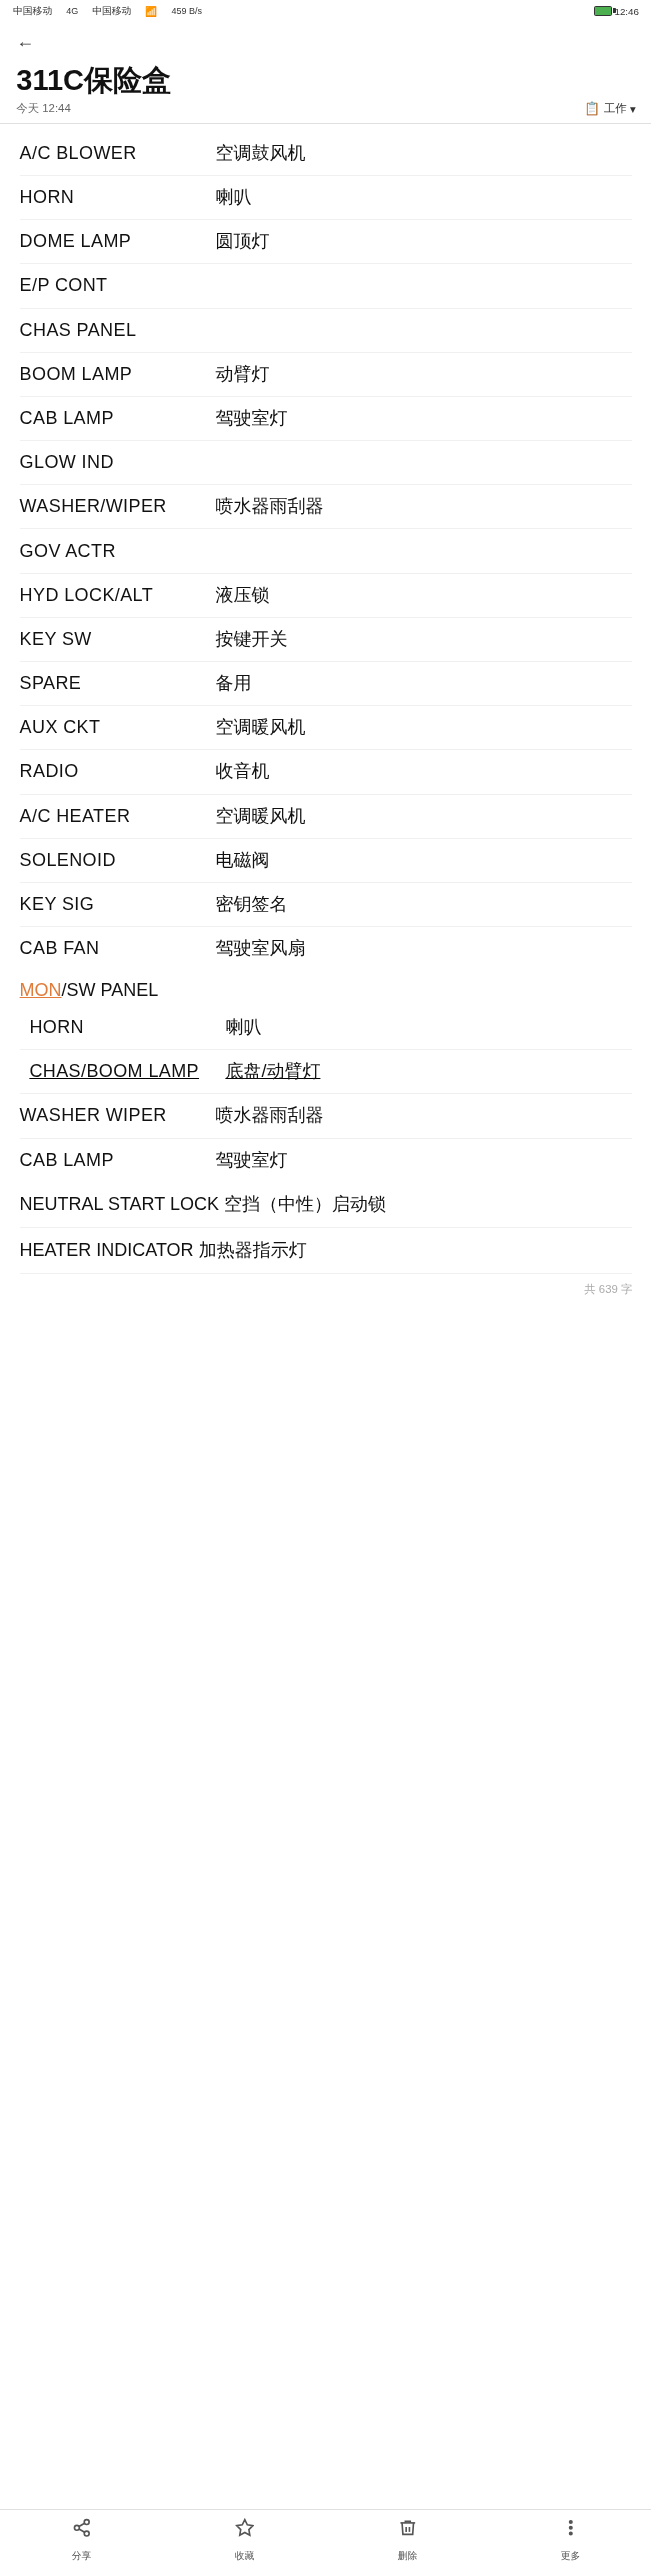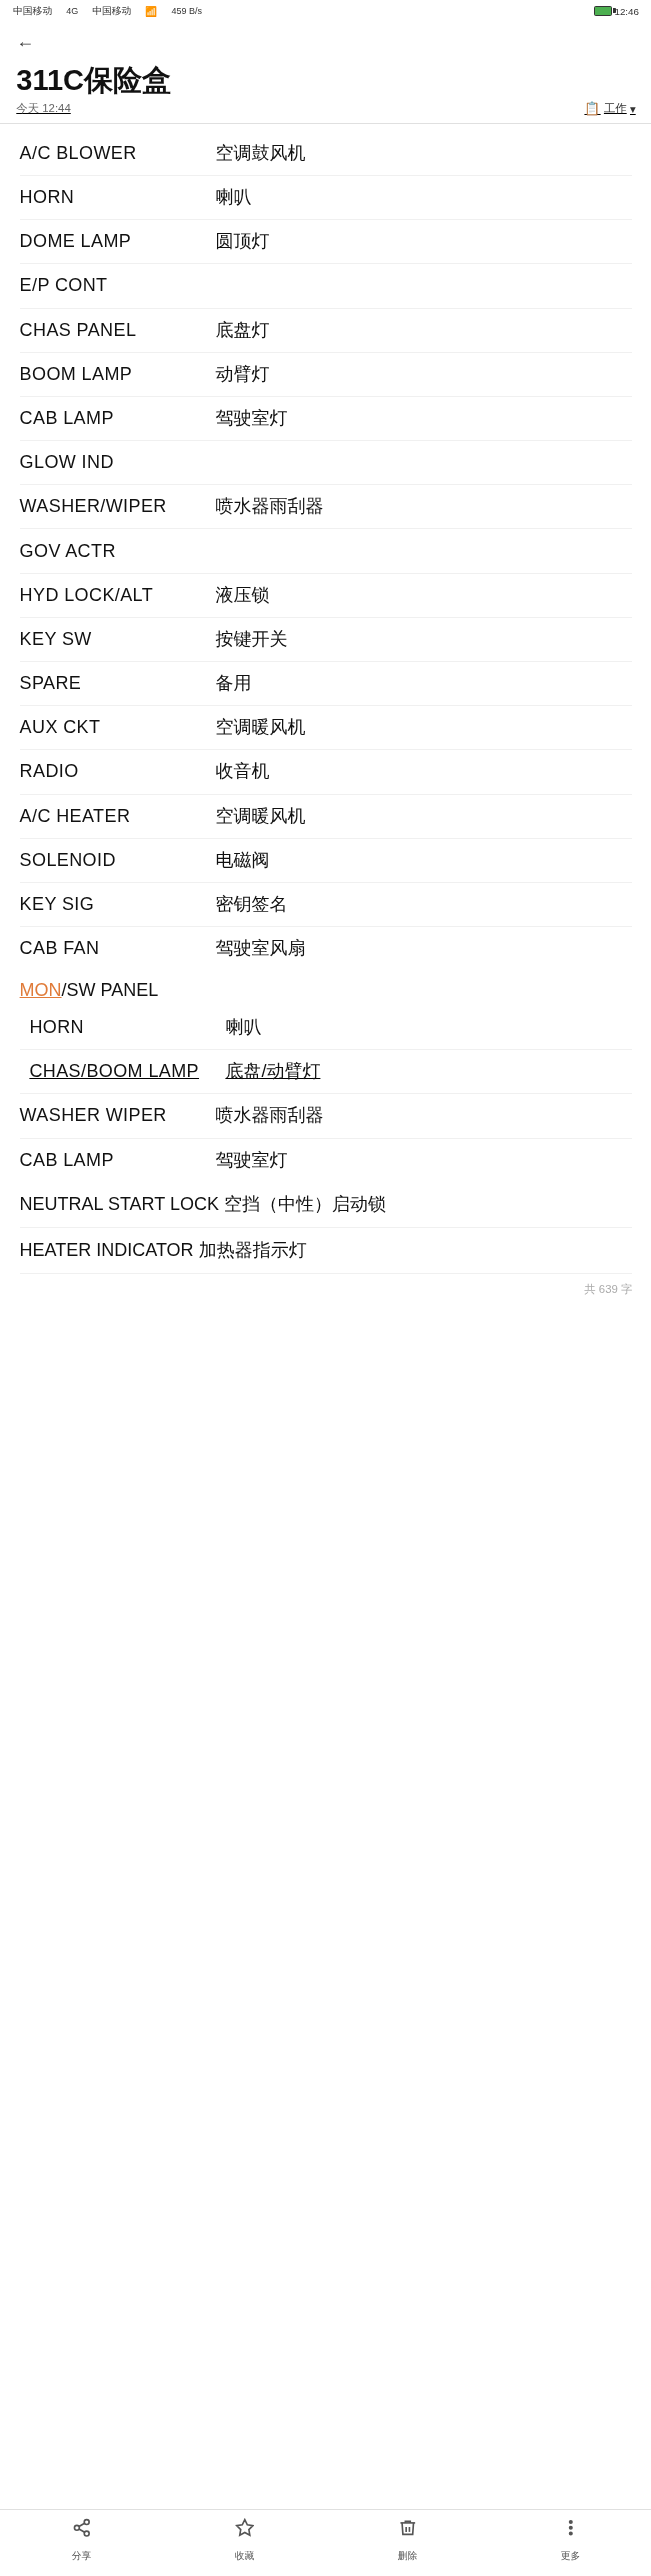--- a/index.html
+++ b/index.html
@@ -61,21 +61,20 @@
       font-size: 29px;
       font-weight: bold;
       color: #111;
       line-height: 1.2;
     }
     .page-meta {
       display: flex;
       justify-content: space-between;
       align-items: center;
       margin-top: 3.3px;
-      text-decoration: underline;
     }
     .page-date {
       font-size: 11.4px;
       color: #666;
     }
     .work-tag {
       display: flex;
       align-items: center;
       gap: 3.3px;
       font-size: 11.4px;
@@ -242,21 +241,20 @@
       <span class="item-value">圆顶灯</span>
     </div>
 
     <div class="item-row">
       <span class="item-label">E/P CONT</span>
       <span class="item-value"></span>
     </div>
 
     <div class="item-row">
       <span class="item-label">CHAS PANEL</span>
-      <span class="item-value">底盘灯</span>
     </div>
 
     <div class="item-row">
       <span class="item-label">BOOM LAMP</span>
       <span class="item-value">动臂灯</span>
     </div>
 
     <div class="item-row">
       <span class="item-label">CAB LAMP</span>
       <span class="item-value">驾驶室灯</span>

